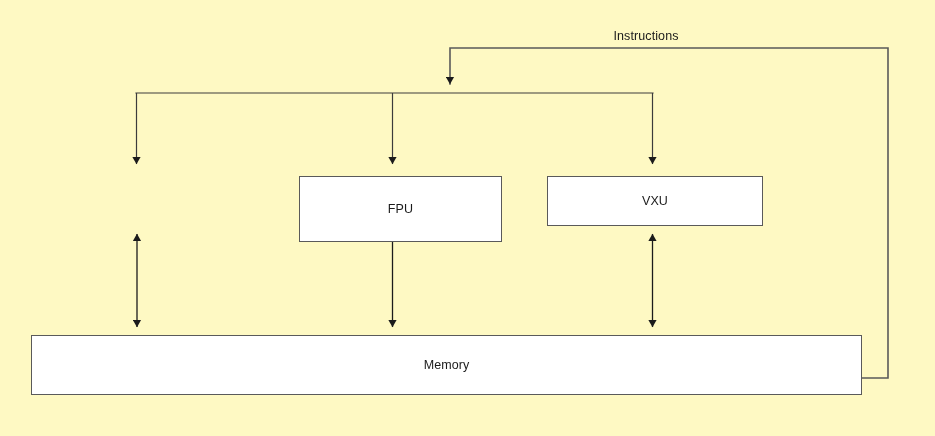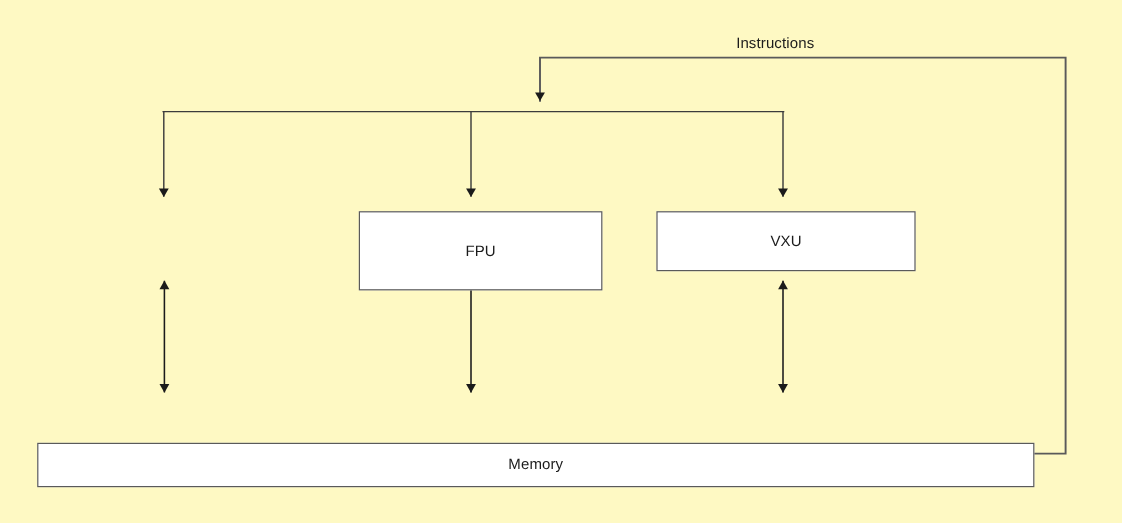--- a/index.html
+++ b/index.html
@@ -107,17 +107,17 @@
 
 
   <div class="node-box" style="left:279px; top:176px; width:203px; height:66px;margin-left:20px;">
     <span class="node-label">FPU</span>
   </div>
 
   <div class="node-box" style="left:547px; top:176px; width:216px; height:50px;">
     <span class="node-label">VXU</span>
   </div>
 
-  <div class="node-box" style="left:31px; top:335px; width:831px; height:37px;margin-top:34px;">
+  <div class="node-box" style="left:31px; top:335px; width:831px; height:60px;">
     <span class="node-label">Memory</span>
   </div>
 
 </div>
 
 </body></html>

